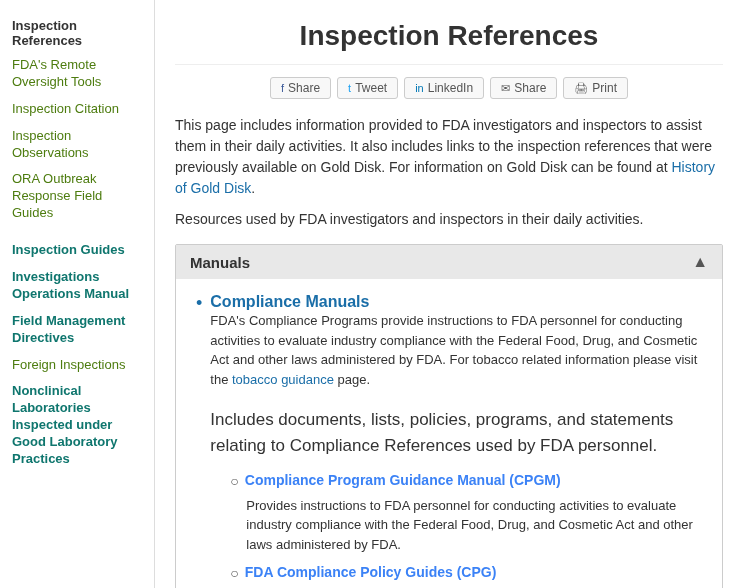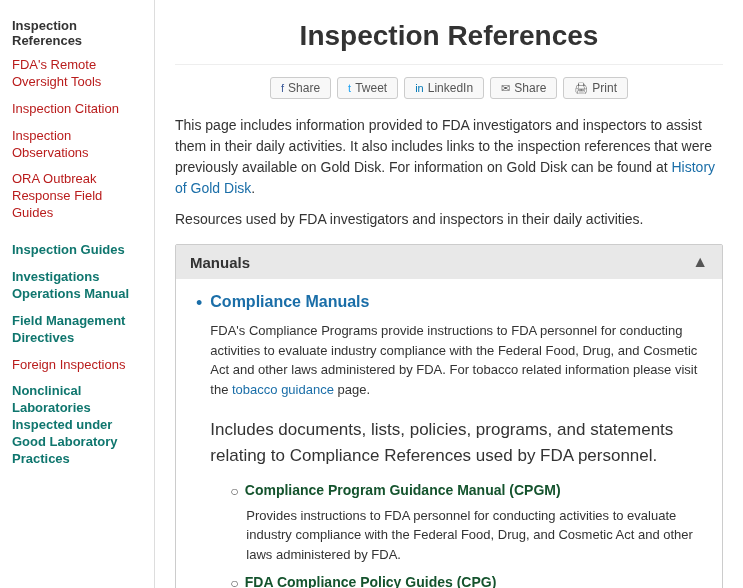--- a/index.html
+++ b/index.html
@@ -17,21 +17,21 @@
     }
     .sidebar-section-title {
       font-weight: bold;
       font-size: 13px;
       padding: 8px 12px 4px 12px;
       color: #333;
     }
     .sidebar-link {
       display: block;
       padding: 5px 12px;
-      color: #b91c1c;
+      color: #4d7c0f;
       text-decoration: none;
       line-height: 1.3;
       cursor: pointer;
     }
     .sidebar-link.bold {
       font-weight: bold;
       color: #0f766e;
     }
     .sidebar-divider { height: 10px; }
 
@@ -119,21 +119,20 @@
       padding: 14px 20px;
     }
 
     
     .compliance-title {
       font-size: 16px;
       font-weight: bold;
       color: #1a6ea8;
       text-decoration: none;
       display: inline-block;
-      margin-bottom: 10px;
     }
 
     .bullet-item {
       display: flex;
       align-items: flex-start;
       gap: 8px;
       margin-bottom: 4px;
     }
     .bullet-dot {
       color: #1a6ea8;
@@ -171,21 +170,21 @@
       font-size: 13px;
       line-height: 1.5;
       margin-top: 4px;
       margin-left: 16px;
       color: #333;
     }
 
     .sub-item-title-link {
       font-size: 14px;
       font-weight: bold;
-      color: #14532d;
+      color: #3b82f6;
       text-decoration: none;
     }
   </style>
 </head>
 <body>
 
 <div class="page-wrapper">
 
   <nav class="sidebar">
     <div class="sidebar-section-title">Inspection References</div>

